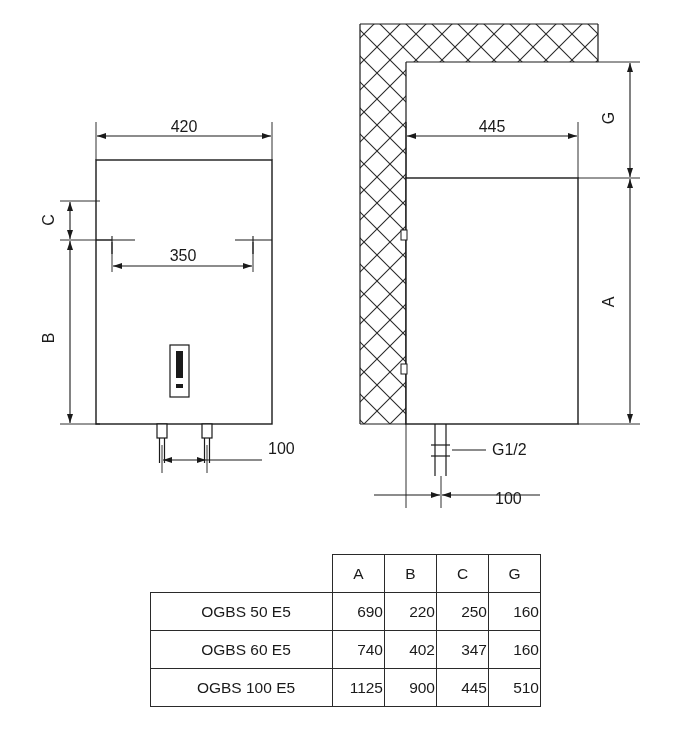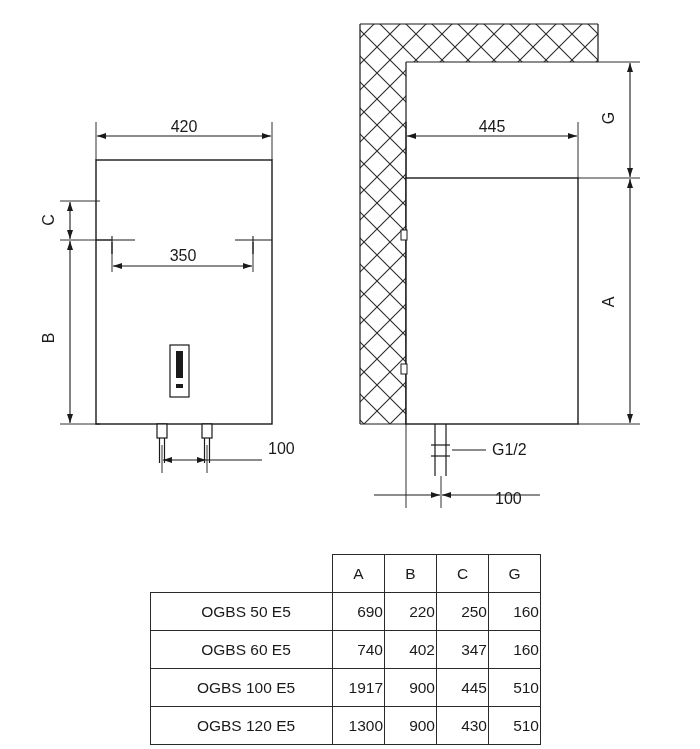--- a/index.html
+++ b/index.html
@@ -202,28 +202,21 @@
       </tr>
       <tr>
         <td class="model">OGBS 60 E5</td>
         <td class="val">740</td>
         <td class="val">402</td>
         <td class="val">347</td>
         <td class="val">160</td>
       </tr>
       <tr>
         <td class="model">OGBS 100 E5</td>
-        <td class="val">1917</td>
+        <td class="val">1125</td>
         <td class="val">900</td>
         <td class="val">445</td>
         <td class="val">510</td>
       </tr>
-      <tr>
-        <td class="model">OGBS 120 E5</td>
-        <td class="val">1300</td>
-        <td class="val">900</td>
-        <td class="val">430</td>
-        <td class="val">510</td>
-      </tr>
     </tbody>
   </table>
 
 </div>
 
 </body></html>

